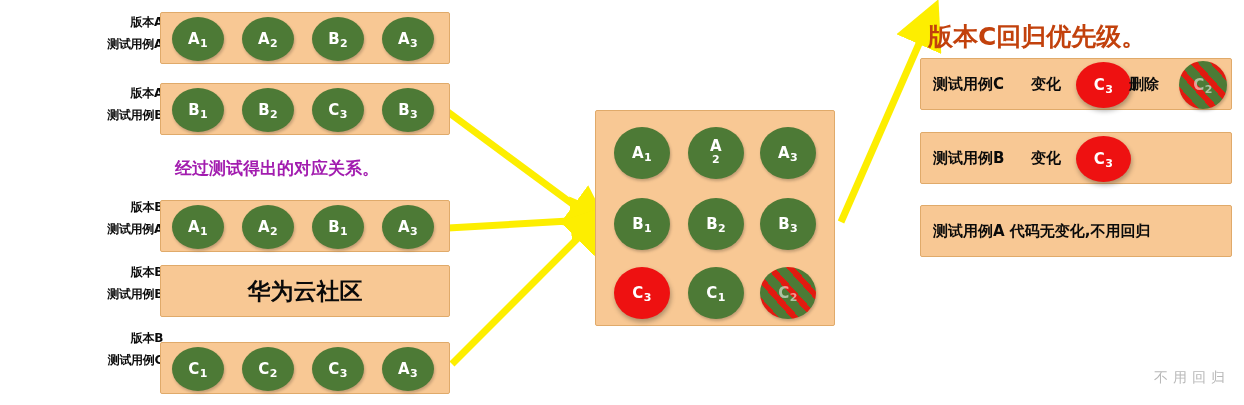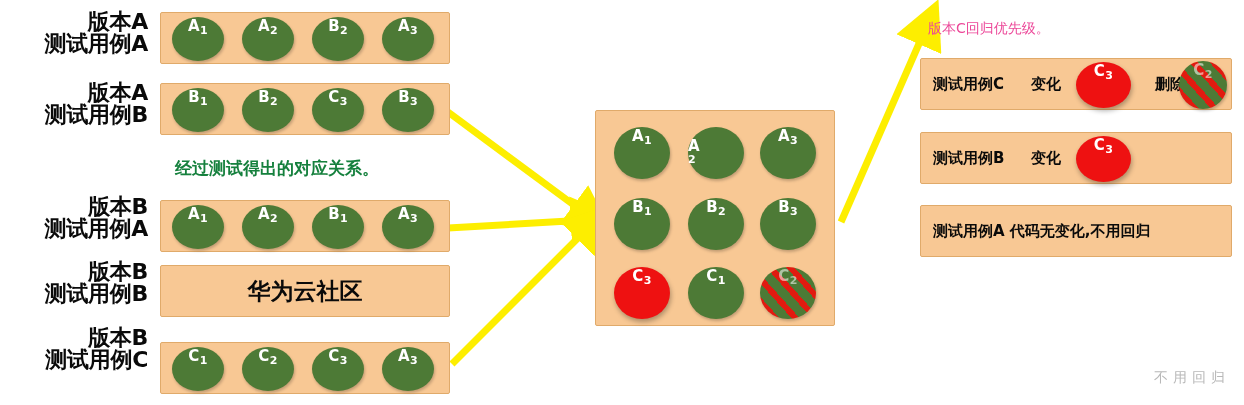--- a/index.html
+++ b/index.html
@@ -9,67 +9,69 @@
     font-family: "DejaVu Sans", "Liberation Sans", sans-serif;
     overflow: hidden;
   }
   #stage { position: relative; width: 1244px; height: 405px; }
 
   
   .row-label {
     position: absolute;
     text-align: right;
     font-weight: bold;
-    font-size: 22px;
+    font-size: 12px;
     line-height: 22px;
     color: #0a0a0a;
     letter-spacing: -0.3px;
     white-space: pre-line;
+    margin-left: 15px;
   }
   .panel {
     position: absolute;
     background: #f8c894;
     border: 1px solid #e0aa6a;
     border-radius: 2px;
   }
   .ball {
     position: absolute;
     border-radius: 50%;
     background: #4d7a36;
     color: #ffffff;
     font-weight: bold;
     display: flex;
+    align-items: center;
     justify-content: center;
     font-size: 15px;
     letter-spacing: 0.3px;
     box-shadow: 1px 2px 3px rgba(0,0,0,0.22);
   }
   .ball sub { font-size: 11px; vertical-align: baseline; position: relative; top: 3px; }
   .ball.red { background: #ee1111; box-shadow: 1px 3px 5px rgba(0,0,0,0.30); }
   .ball.striped {
     background:
       repeating-linear-gradient(48deg,
         rgba(0,0,0,0) 0px, rgba(0,0,0,0) 9px,
         #e01b10 9px, #e01b10 15px),
       #4d7a36;
   }
   .ball.striped .lbl { opacity: 0.55; }
 
   .heading {
     position: absolute;
-    font-weight: normal;
-    font-size: 14px;
-    color: #ec4899;
+    font-weight: bold;
+    font-size: 25px;
+    color: #c2410c;
     white-space: nowrap;
   }
   .caption {
     position: absolute;
     font-weight: bold;
     font-size: 17px;
-    color: #15803d;
+    color: #a21caf;
     white-space: nowrap;
   }
   .bigtext {
     position: absolute;
     font-weight: bold;
     font-size: 23px;
     color: #0a0a0a;
     width: 100%;
     text-align: center;
     top: 50%;
@@ -225,21 +227,21 @@
   </div>
 
   <div class="heading" style="left:928px; top:20px;">版本C回归优先级。</div>
 
   <div class="panel" style="left:920px; top:58px; width:312px; height:52px;">
     <div class="rowtext" style="left:12px;">测试用例C</div>
     <div class="rowtext" style="left:110px;">变化</div>
     <div class="ball red" style="left:155px; top:3px; width:55px; height:46px;">
       <span class="lbl"><span>C</span><sub>3</sub></span>
     </div>
-    <div class="rowtext" style="left:234px;">删除</div>
+    <div class="rowtext" style="left:208px;">删除</div>
     <div class="ball striped" style="left:258px; top:2px; width:48px; height:48px;">
       <span class="lbl"><span>C</span><sub>2</sub></span>
     </div>
   </div>
 
   <div class="panel" style="left:920px; top:132px; width:312px; height:52px;">
     <div class="rowtext" style="left:12px;">测试用例B</div>
     <div class="rowtext" style="left:110px;">变化</div>
     <div class="ball red" style="left:155px; top:3px; width:55px; height:46px;">
       <span class="lbl"><span>C</span><sub>3</sub></span>

